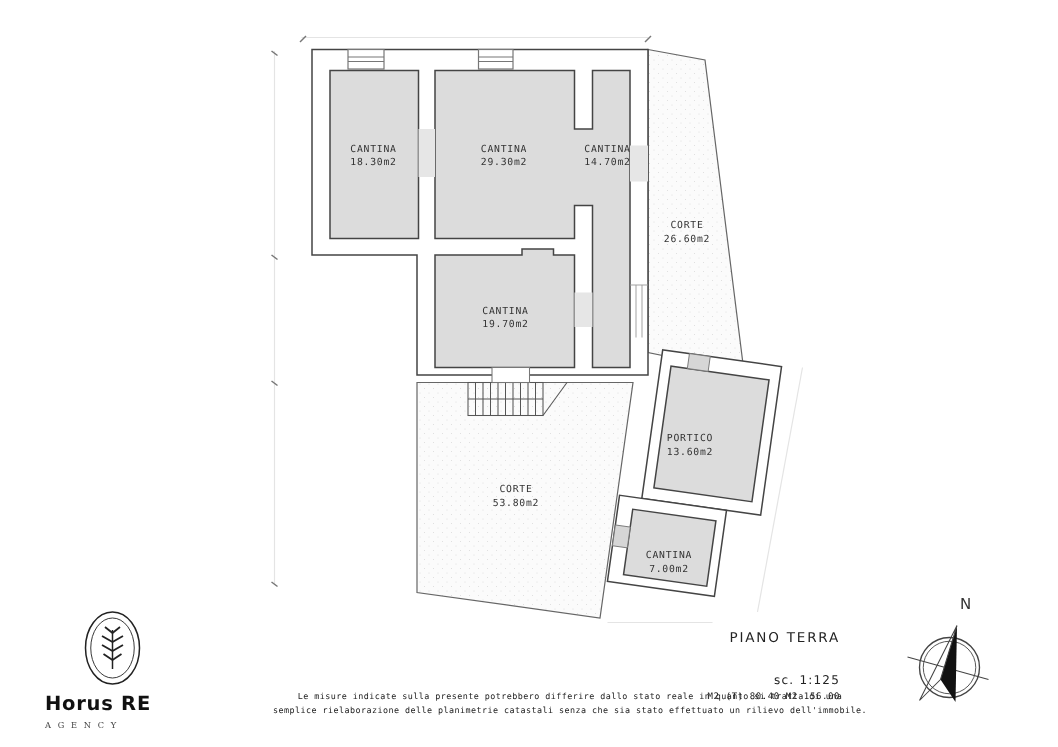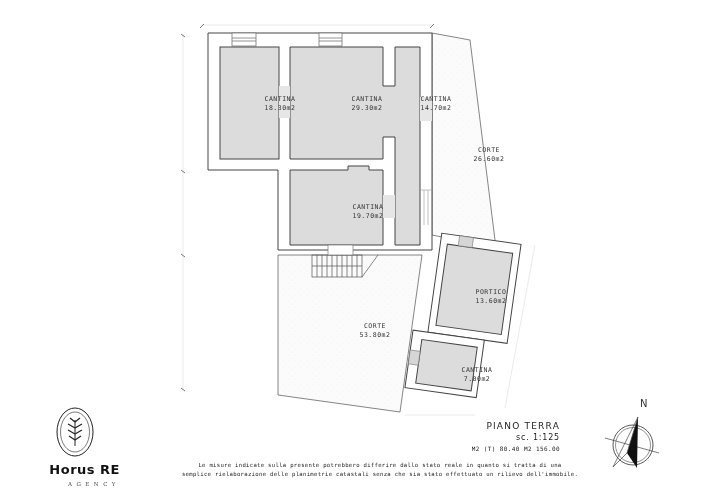--- a/index.html
+++ b/index.html
@@ -1,25 +1,25 @@
 <!DOCTYPE html>
 <html><head>
   <meta charset="utf-8">
   <style>
     html, body { margin: 0; padding: 0; background: #ffffff; }
     body { width: 705px; height: 498px; position: relative; overflow: hidden; font-family: "DejaVu Sans Mono", monospace; }
     .plan { position: absolute; left: 0; top: 0; width: 705px; height: 498px; }
-    .room-label { position: absolute; text-align: center; font-family: "DejaVu Sans Mono", monospace; font-size: 6.5px; color: #333; line-height: 9px; letter-spacing: 0.5px; transform: translateX(-50%); white-space: nowrap; margin-left: 31px; }
+    .room-label { position: absolute; text-align: center; font-family: "DejaVu Sans Mono", monospace; font-size: 6.5px; color: #333; line-height: 9px; letter-spacing: 0.5px; transform: translateX(-50%); white-space: nowrap; }
     .room-label span { display: block; }
     .title-block { position: absolute; right: 145px; top: 421px; text-align: right; color: #222; }
     .title-block .t1 { font-family: "DejaVu Sans", sans-serif; font-size: 9px; letter-spacing: 1.2px; }
-    .title-block .t2 { font-family: "DejaVu Sans", sans-serif; font-size: 8px; letter-spacing: 0.8px; margin-top: 2px; }
+    .title-block .t2 { font-family: "DejaVu Sans", sans-serif; font-size: 8px; letter-spacing: 0.8px; margin-top: 18px; }
     .title-block .t3 { font-family: "DejaVu Sans Mono", monospace; font-size: 6px; letter-spacing: 0.4px; margin-top: 3px; }
     .disclaimer { position: absolute; left: 180px; top: 461px; width: 400px; text-align: center; font-family: "DejaVu Sans Mono", monospace; font-size: 5.6px; color: #222; line-height: 8.5px; letter-spacing: 0.3px; }
-    .logo { position: absolute; left: 30px; top: 405px; width: 90px; height: 90px; text-align: right; text-decoration: underline; }
+    .logo { position: absolute; left: 30px; top: 405px; width: 90px; height: 90px; text-align: left; text-decoration: underline; }
     .logo .brand { position: absolute; left: 0; width: 90px; top: 57px; font-family: "DejaVu Sans", sans-serif; font-weight: bold; font-size: 13px; color: #111; letter-spacing: 0.5px; }
     .logo .sub { position: absolute; left: 0; width: 90px; top: 76px; font-family: "DejaVu Serif", serif; font-size: 5.5px; color: #444; letter-spacing: 4.5px; }
     .north-n { position: absolute; left: 640px; top: 398px; font-family: "DejaVu Sans", sans-serif; font-size: 10px; color: #333; }
   </style>
 </head>
 <body>
 
 <svg class="plan" viewBox="0 0 705 498" xmlns="http://www.w3.org/2000/svg">
   <defs>
     <pattern id="dots" width="6" height="6" patternUnits="userSpaceOnUse">

